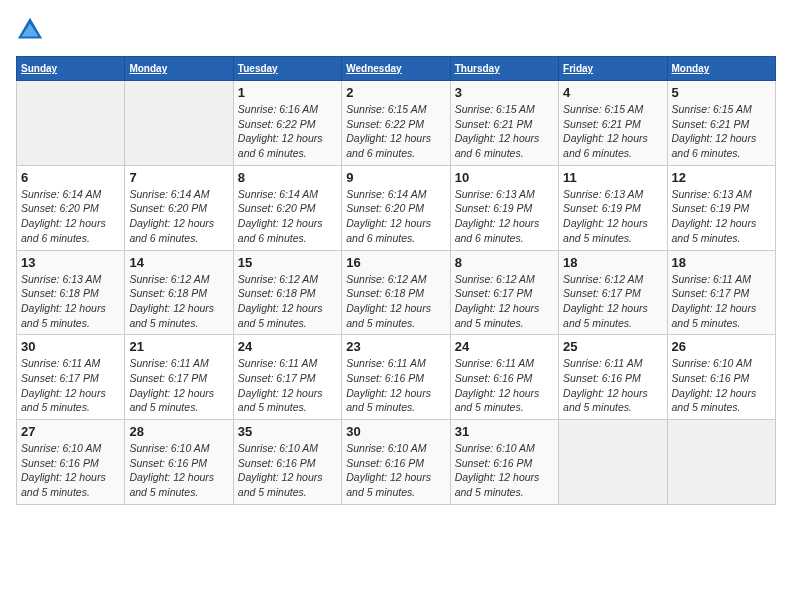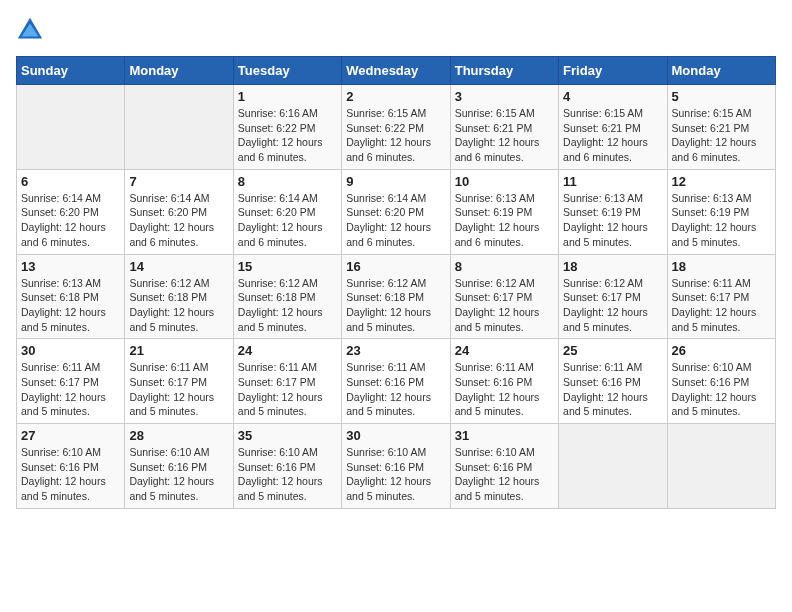--- a/index.html
+++ b/index.html
@@ -56,23 +56,24 @@
     table {
       width: 100%;
       border-collapse: collapse;
       font-size: 11px;
     }
     thead th {
       background: #2563b0;
       color: #fff;
       padding: 6px 4px;
       text-align: left;
-      font-size: 13px;
+      font-size: 10px;
       font-weight: bold;
       border: 1px solid #1a4f9c;
+      text-decoration: underline;
     }
     tbody td {
       border: 1px solid #ccc;
       vertical-align: top;
       padding: 4px;
       width: 106px;
       min-height: 80px;
       background: #fff;
     }
     tbody tr:nth-child(odd) td {
@@ -82,20 +83,21 @@
       font-size: 13px;
       font-weight: bold;
       color: #222;
       display: block;
       margin-bottom: 2px;
     }
     .day-info {
       font-size: 10.5px;
       color: #333;
       line-height: 1.4;
+      font-style: italic;
     }
     .empty-cell {
       background: #f0f0f0 !important;
     }
   </style>
 </head>
 <body>
 
 <div class="header">
   <div class="logo">

